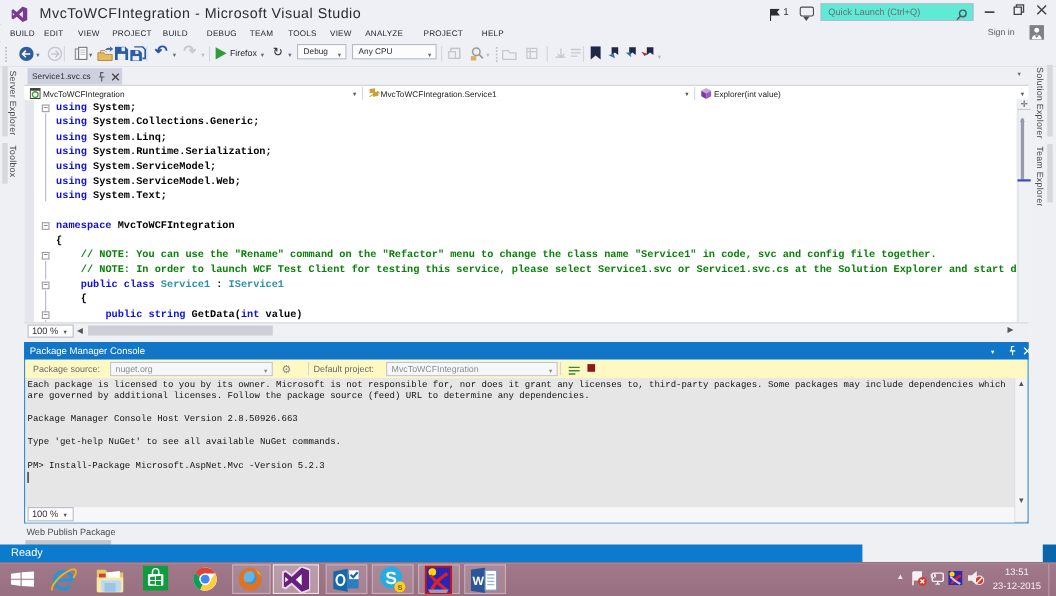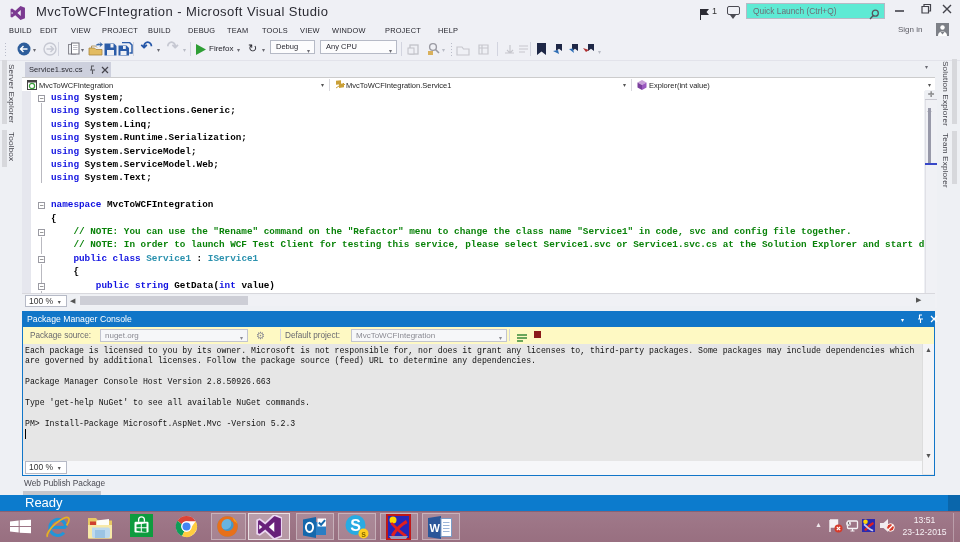--- a/index.html
+++ b/index.html
@@ -67,21 +67,21 @@
 .pcombo{position:absolute;top:2px;height:13px;border:1px solid #c2c4cf;background:#f6f7f9;font-size:8px;color:#8a8a92;line-height:11px;padding-left:4px}
 #pmcbody{left:23px;top:344px;width:899px;height:117px;background:#e6e6e6;overflow:hidden}
 #pmctext{position:absolute;left:2px;top:1.5px;font-family:"Liberation Mono",monospace;font-size:8.2px;line-height:10.5px;white-space:pre;color:#111}
 #cursor{position:absolute;left:2px;top:85px;width:1px;height:10px;background:#000}
 #pmcscroll{left:922px;top:344px;width:12px;height:130px;background:#f4f4f6;border-left:1px solid #ddd}
 #pmczoom{left:25px;top:461px;width:42px;height:13px;background:#fff;border:1px solid #b6bac6;font-size:8.5px;color:#333;line-height:11px;padding-left:3px}
 
 #wpa{left:22px;top:476px;width:913px;height:19px;background:#eef0f4}
 #wpatext{left:24px;top:478px;font-size:8.3px;color:#4a4a52}
 #wpabar{left:23px;top:491px;width:78px;height:5px;background:#c5c6cc}
-#ready{left:0;top:495px;width:960px;height:16px;background:#0c7bcd;color:#fff;font-size:13px;line-height:16px;padding-left:25px}
+#ready{left:0;top:495px;width:784px;height:16px;background:#0c7bcd;color:#fff;font-size:10px;line-height:16px;padding-left:10px}
 #readyr{left:948px;top:495px;width:12px;height:16px;background:#0a66ab}
 
 #taskbar{left:0;top:511px;width:960px;height:31px;background:linear-gradient(#a0798a,#986f80);border-top:1px solid #8a6273;box-sizing:border-box}
 .tile{position:absolute;top:513px;width:35px;height:27px;background:rgba(255,255,255,.13);border:1px solid rgba(255,255,255,.35)}
 .tile.active{background:rgba(255,255,255,.28);border:1px solid rgba(255,255,255,.7)}
 .tico{position:absolute}
 #clock{left:891px;top:515px;width:67px;text-align:center;color:#f6f0f4;font-size:8.6px;line-height:11.5px}
 .tray{position:absolute;top:520px;color:#fff;font-size:9px}
 </style></head>
 <body>
@@ -115,21 +115,21 @@
 <div class="abs" id="menubar">
 <div class="mi" style="left:9px">BUILD</div>
 <div class="mi" style="left:40px">EDIT</div>
 <div class="mi" style="left:71px">VIEW</div>
 <div class="mi" style="left:102px">PROJECT</div>
 <div class="mi" style="left:148px">BUILD</div>
 <div class="mi" style="left:188px">DEBUG</div>
 <div class="mi" style="left:227px">TEAM</div>
 <div class="mi" style="left:262px">TOOLS</div>
 <div class="mi" style="left:300px">VIEW</div>
-<div class="mi" style="left:332px">WINDOW</div>
+<div class="mi" style="left:332px">ANALYZE</div>
 <div class="mi" style="left:385px">PROJECT</div>
 <div class="mi" style="left:438px">HELP</div>
 <div class="abs" id="signin">Sign in</div>
 <div class="abs" id="sigico">
       <svg width="13" height="13" viewBox="0 0 13 13">
         <rect width="13" height="13" fill="#7d8087"></rect>
         <circle cx="6.5" cy="4.5" r="2.2" fill="#fff"></circle>
         <path d="M2 13 Q2 8.5 6.5 8.5 Q11 8.5 11 13 Z" fill="#fff"></path>
         <path d="M4.5 9 6.5 11.5 8.5 9" fill="#7d8087"></path>
       </svg>

